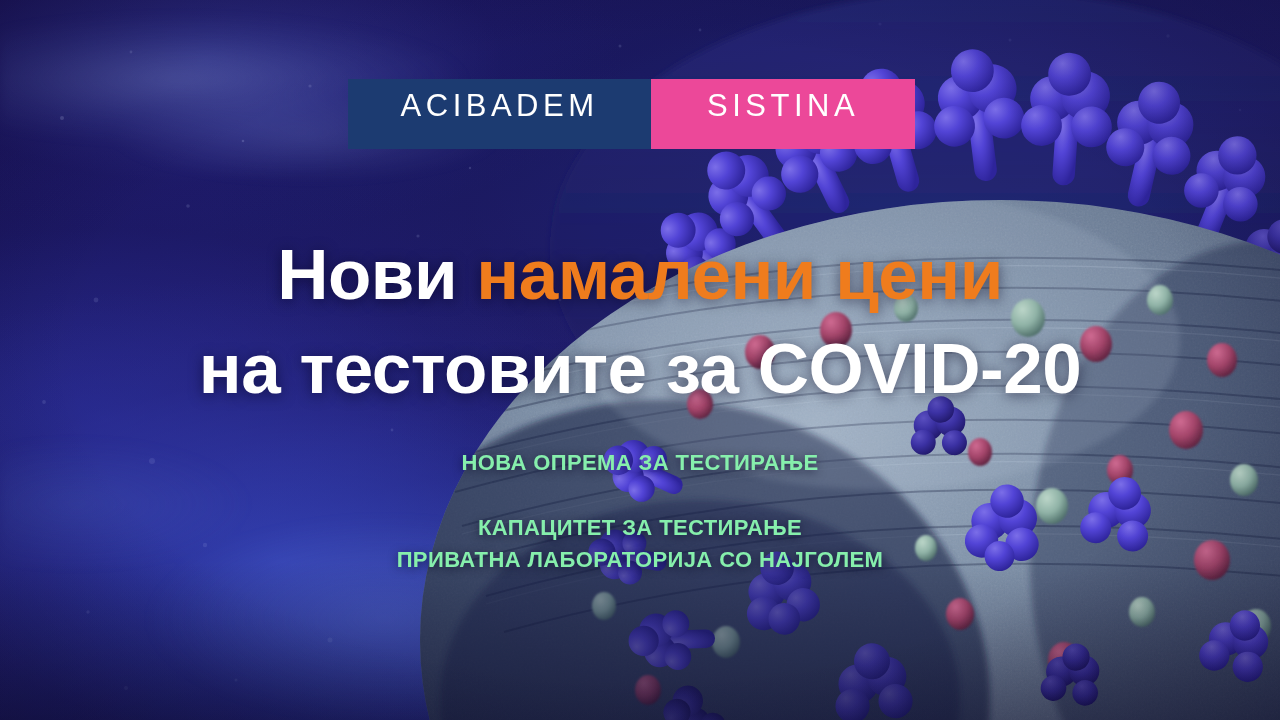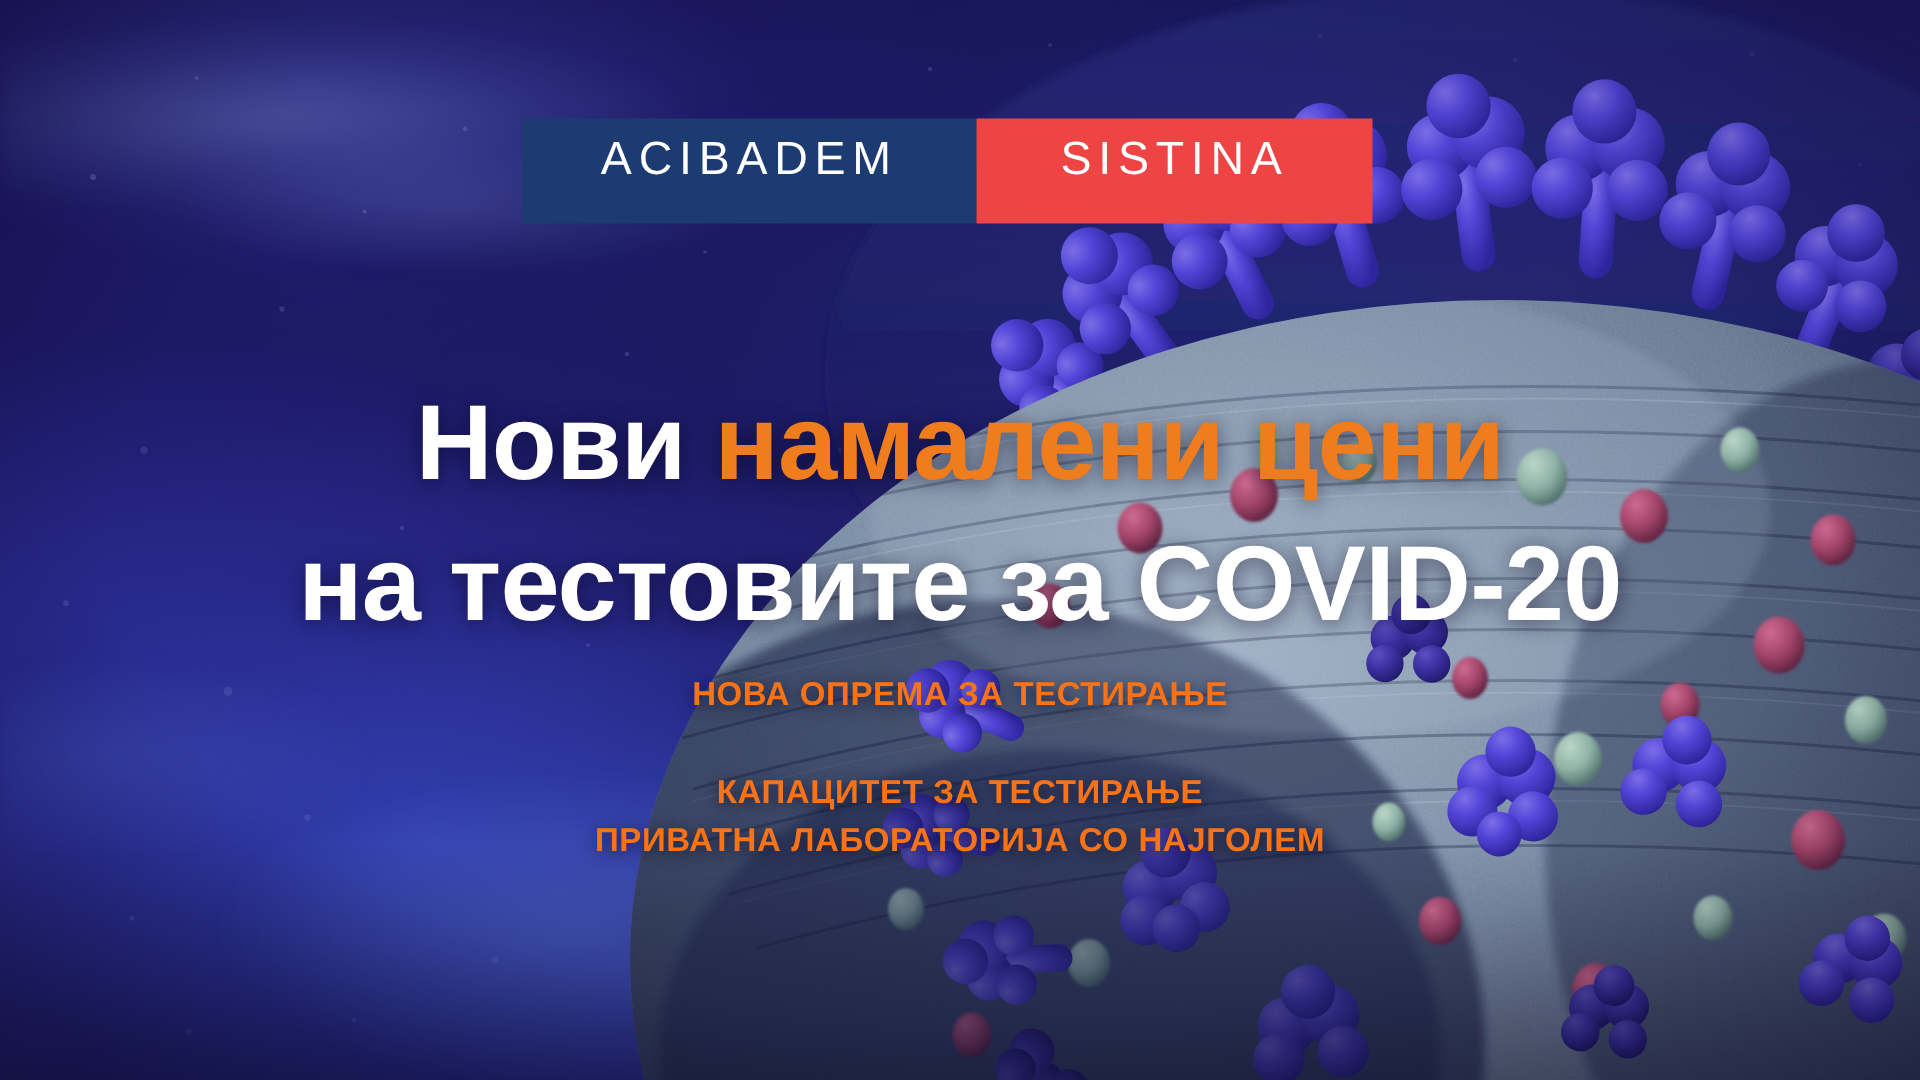--- a/index.html
+++ b/index.html
@@ -69,51 +69,51 @@
     letter-spacing: 4.5px;
     line-height: 1;
     padding-bottom: 17px;
   }
   #logo-acibadem {
     width: 317px;
     background: #1c3b71;
   }
   #logo-sistina {
     width: 276px;
-    background: #ef4444;
+    background: #ec4899;
   }
 
   
   #content {
     position: absolute;
     inset: 0;
     z-index: 7;
     text-align: center;
   }
   #headline {
     position: absolute;
     left: 0;
     right: 0;
-    top: 249px;
+    top: 228px;
     color: #ffffff;
     font-size: 71px;
     font-weight: 700;
     line-height: 1.32;
     letter-spacing: -0.5px;
     text-shadow: 0 2px 14px rgba(6,4,30,0.55);
   }
   .hl-line { display: block; white-space: nowrap; }
   .hl-accent { color: #ef7c1d; }
 
   #subtitles {
     position: absolute;
     left: 0;
     right: 0;
     top: 452px;
-    color: #f97316;
+    color: #86efac;
   }
   #sub-equipment {
     font-size: 22px;
     font-weight: 700;
     letter-spacing: 0.4px;
     line-height: 1;
     text-shadow: 0 2px 10px rgba(6,4,30,0.6);
   }
   #sub-capacity {
     margin-top: 38px;

